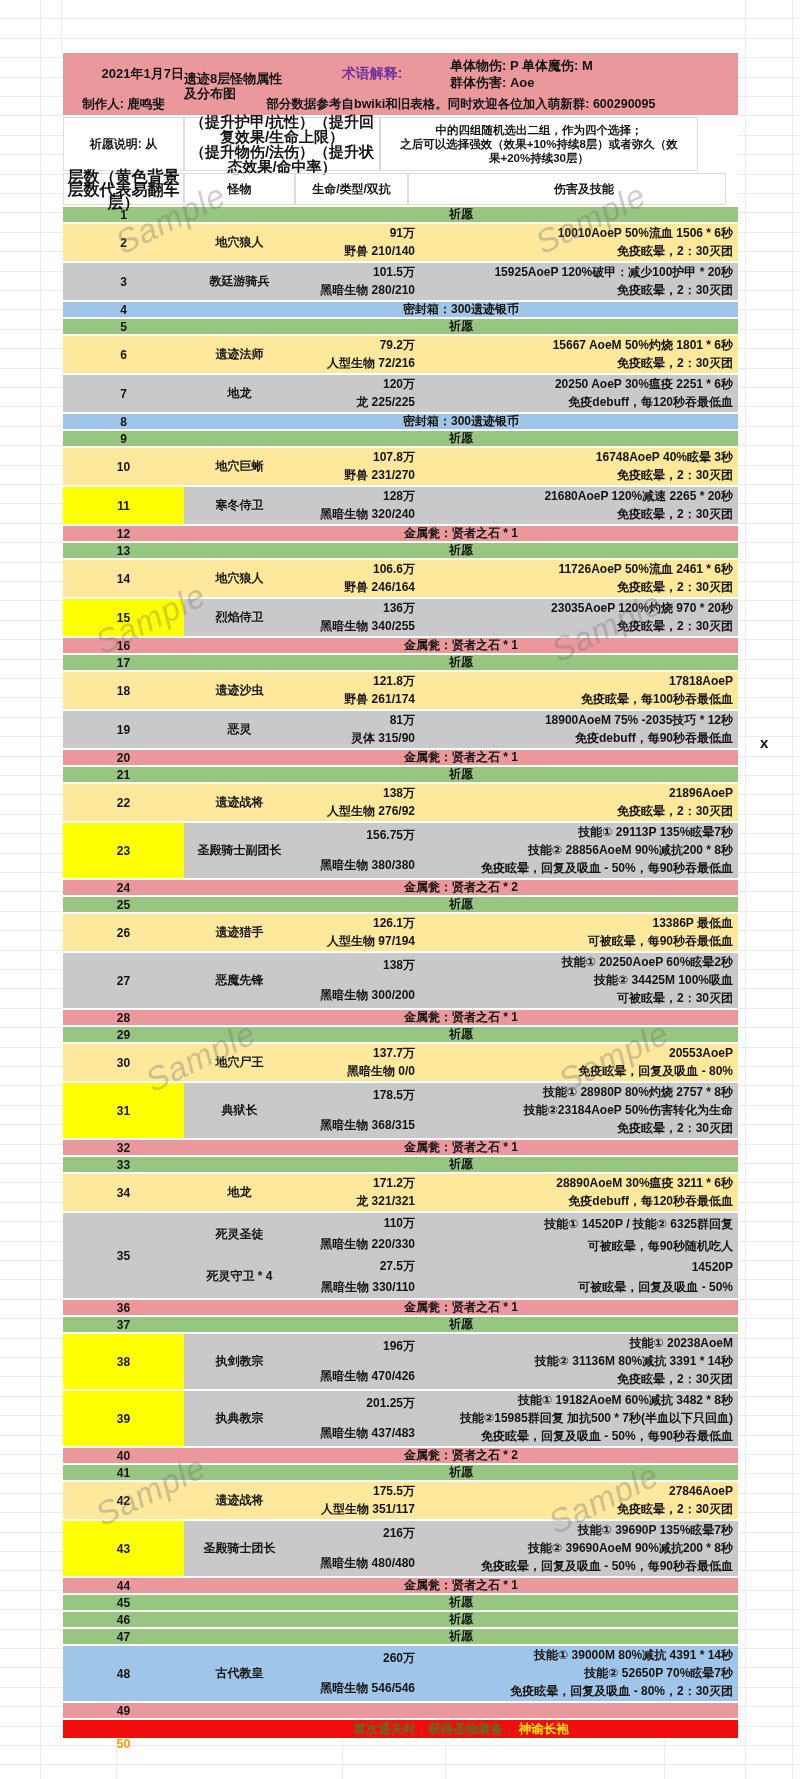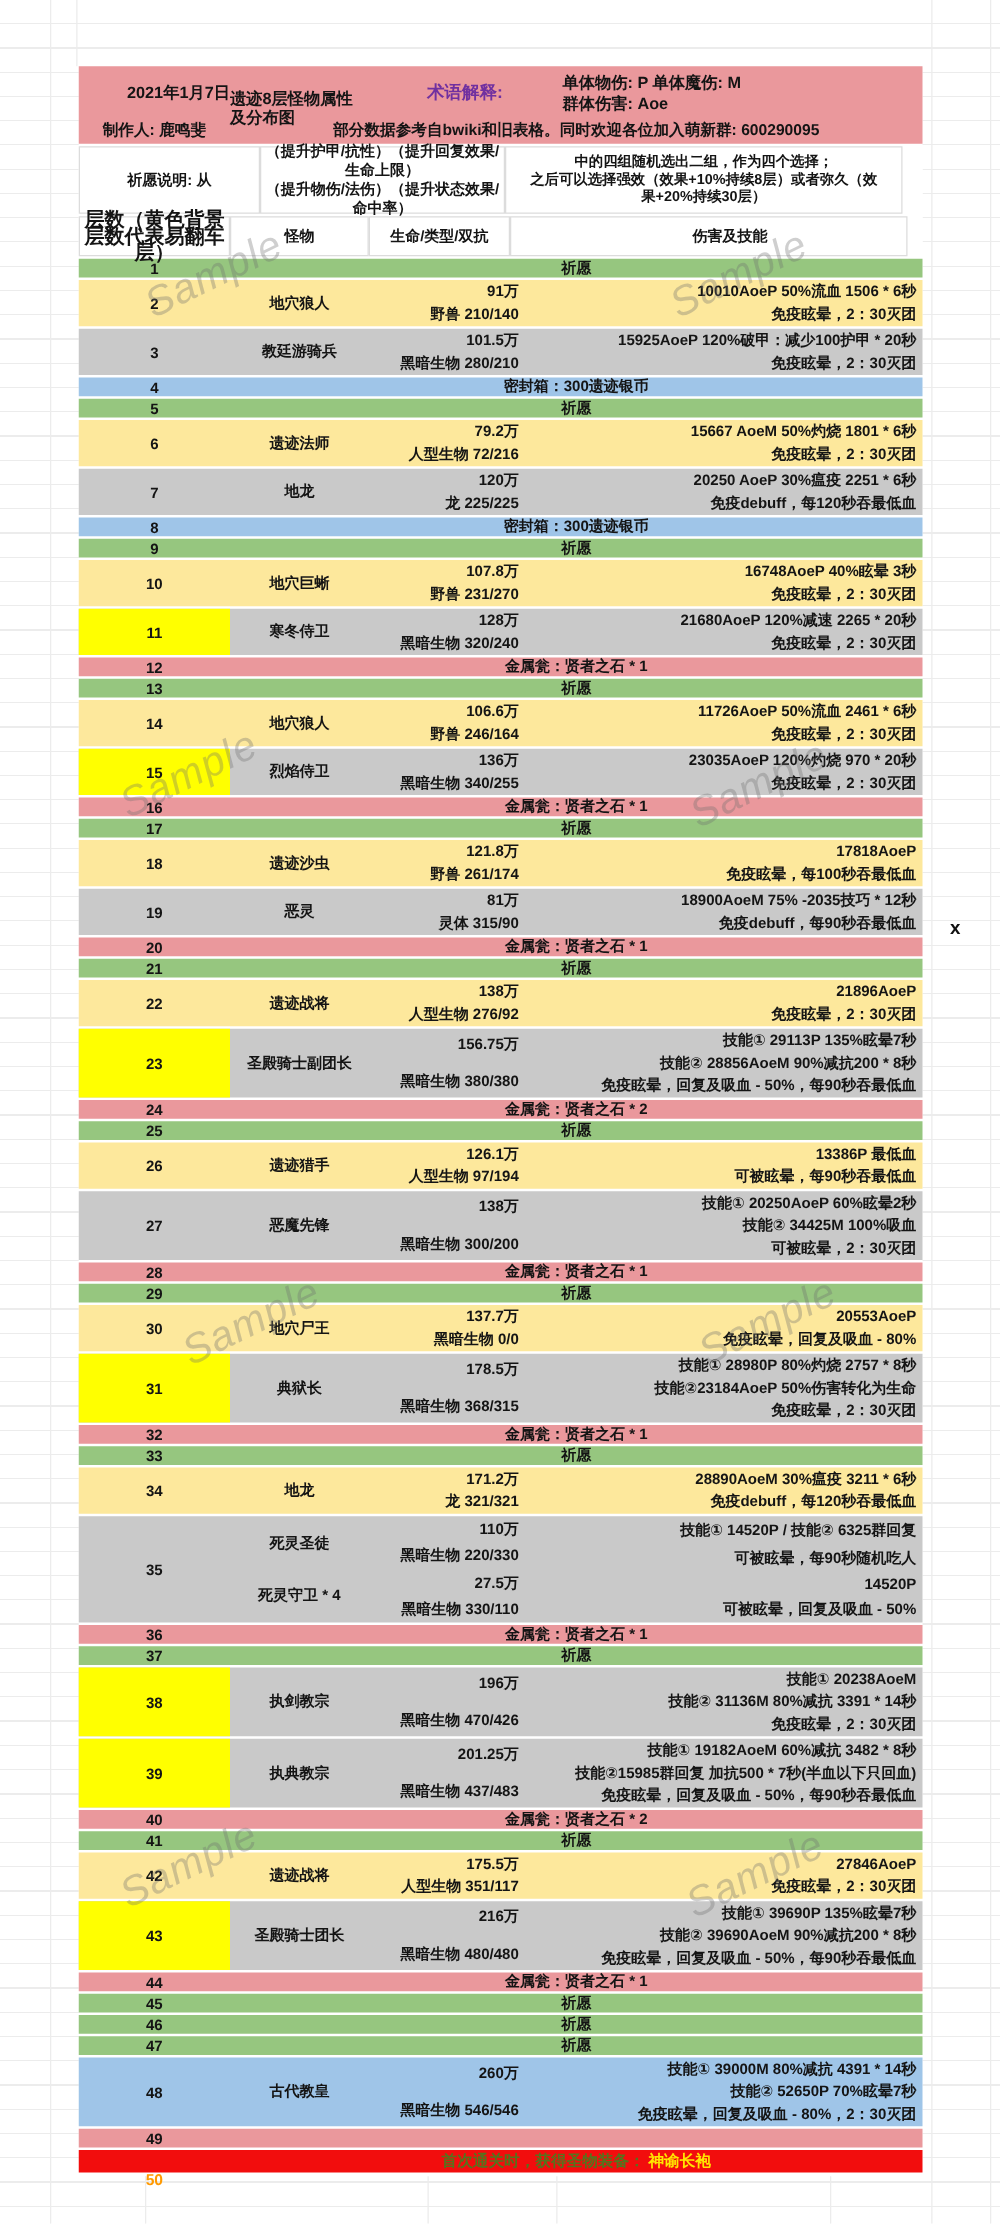--- a/index.html
+++ b/index.html
@@ -22,22 +22,22 @@
   .hd-title{width:140px;text-align:left;font-size:13px;line-height:15px;margin-top:24px;}
   .hd-terms-label{width:96px;text-align:center;color:var(--c-purple,#7030a0);font-size:14px;}
   .hd-terms{width:318px;box-sizing:border-box;padding-left:30px;font-size:13px;line-height:17px;}
   .hdr-bottom{height:21px;display:flex;align-items:center;font-size:12.5px;}
   .hd-author{width:121px;text-align:center;}
   .hd-note{flex:1;text-align:center;}
 
   
   .wish-note{height:54px;margin-bottom:2px;display:flex;font-weight:700;background:#fff;}
   .wn-c{border:1px solid #dcdcdc;box-sizing:border-box;display:flex;flex-direction:column;align-items:center;justify-content:center;text-align:center;}
-  .wn-1{width:145px;font-size:12px;}
-  .wn-2{width:196px;font-size:12px;line-height:15px;}
+  .wn-1{width:121px;font-size:12px;}
+  .wn-2{width:196px;font-size:15px;line-height:15px;}
   .wn-3{width:318px;font-size:11.5px;line-height:14px;}
 
   
   .col-hdr{height:32px;margin-bottom:2px;display:flex;font-weight:700;background:#fff;}
   .ch{border:1px solid #dcdcdc;box-sizing:border-box;display:flex;align-items:center;justify-content:center;text-align:center;}
   .ch-1{width:121px;font-size:16px;line-height:13px;padding:0 2px;}
   .ch-2{width:111px;font-size:12px;}
   .ch-3{width:113px;font-size:12px;}
   .ch-4{width:318px;font-size:12px;padding-left:34px;}
 

